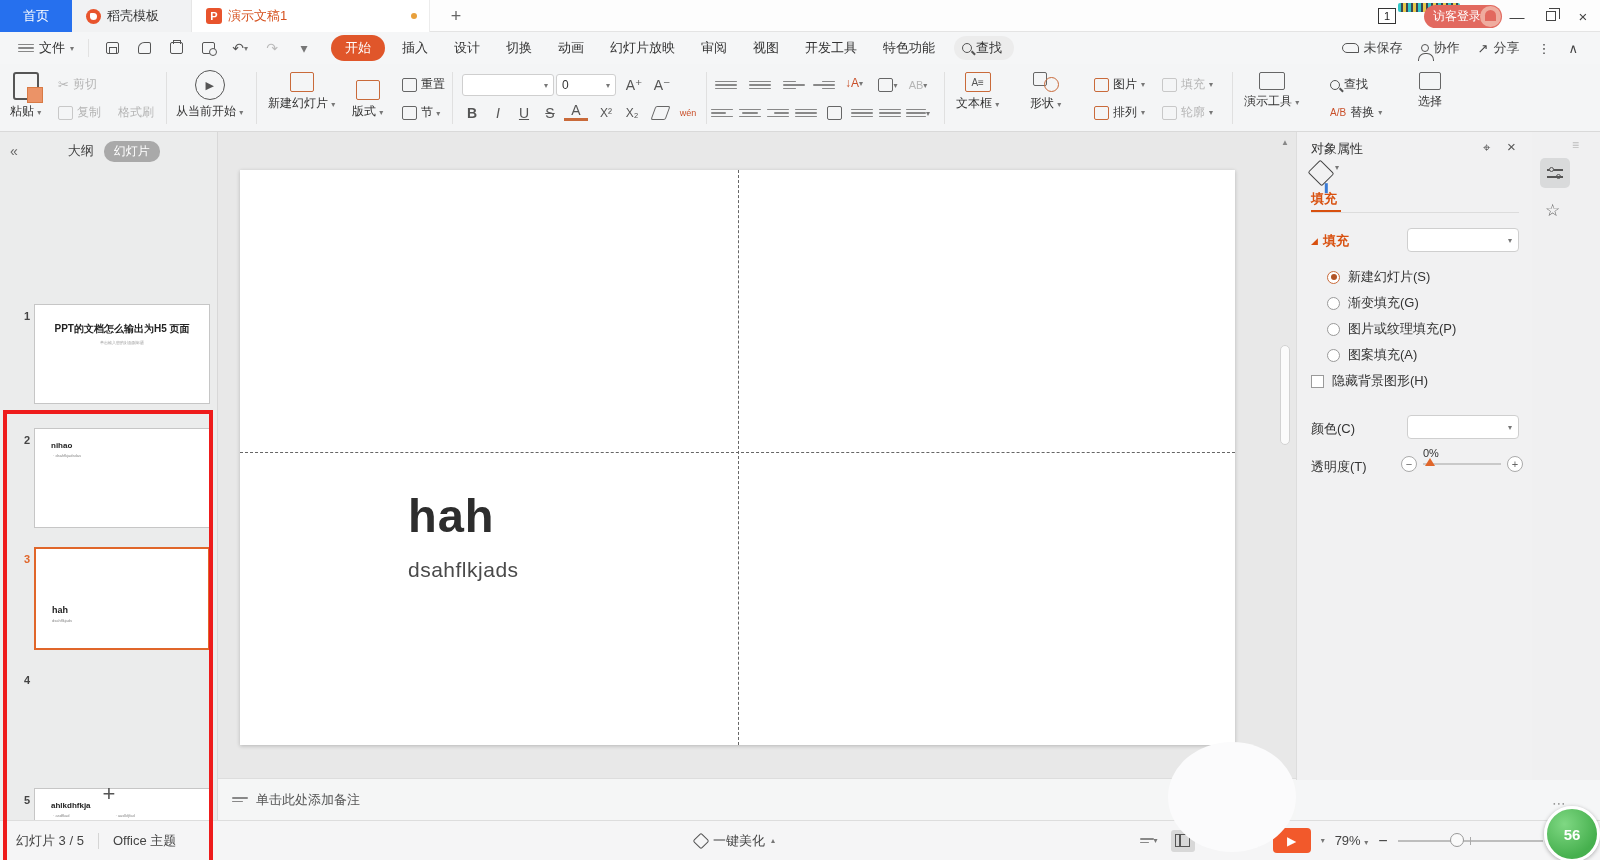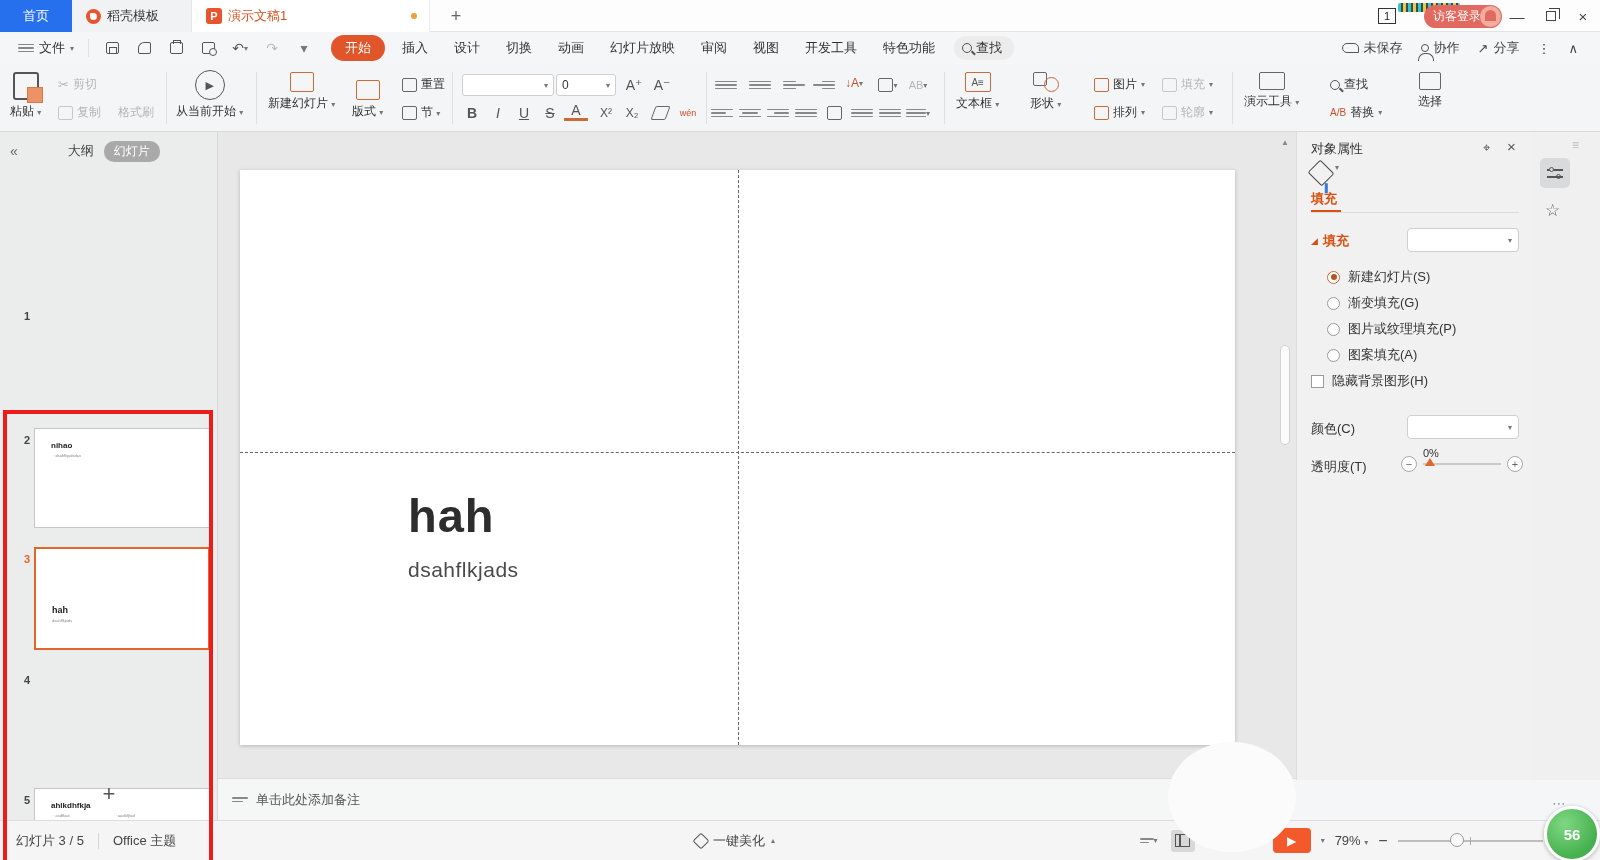--- a/index.html
+++ b/index.html
@@ -467,20 +467,24 @@
   <div id="sidebar" class="abs">
     <div id="sb-head">
       <span id="sb-collapse">«</span>
       <span id="sb-tabs">
         <span>大纲</span>
         <span id="sb-slides-pill">幻灯片</span>
       </span>
     </div>
 
     <span class="tnum" style="top:178px">1</span>
+    <div class="thumb" style="top:172px">
+      <div class="t-title-c">PPT的文档怎么输出为H5 页面</div>
+      <div class="t-sub-c">单击输入您的封面副标题</div>
+    </div>
 
     <span class="tnum" style="top:302px">2</span>
     <div class="thumb" style="top:296px">
       <div class="t-title">nihao</div>
       <div class="t-bullet">· dsahfkjadsdas</div>
     </div>
 
     <span class="tnum sel" style="top:421px">3</span>
     <div class="thumb sel" style="top:415px">
       <div class="t-title" style="margin-top:56px;font-size:9px">hah</div>

